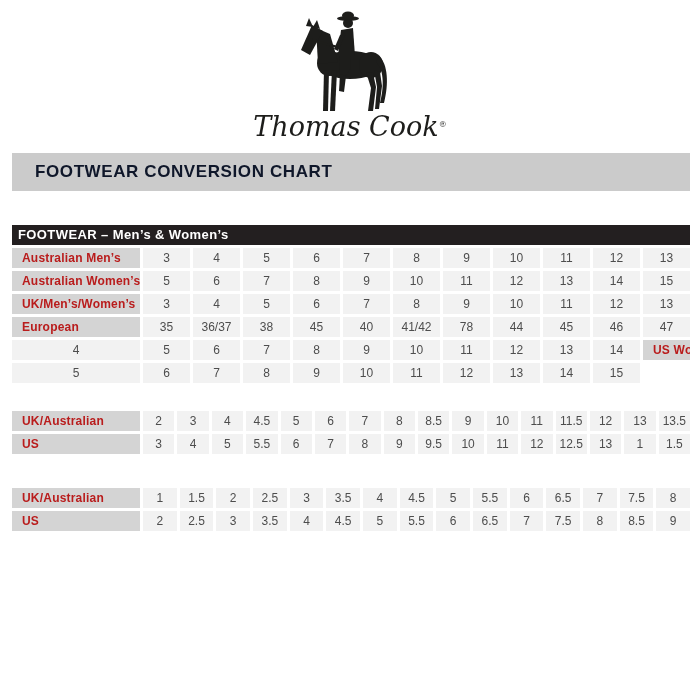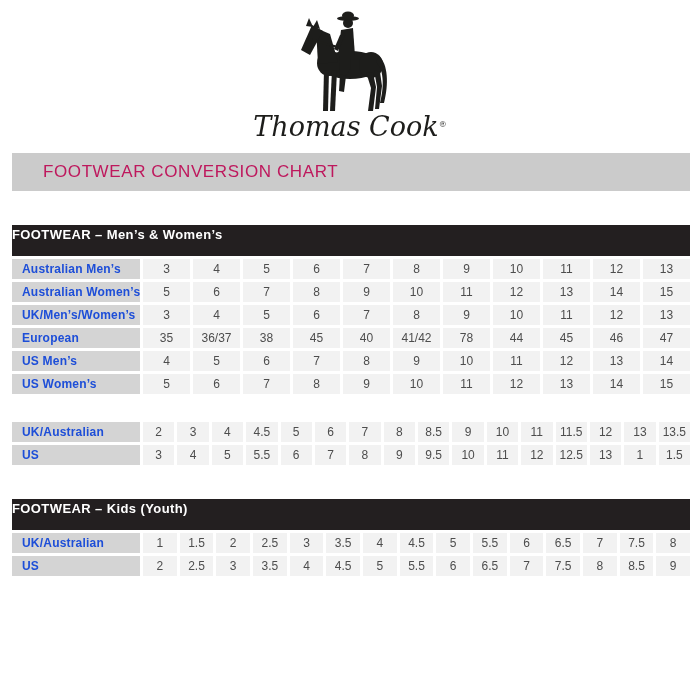--- a/index.html
+++ b/index.html
@@ -22,64 +22,63 @@
     left: 12px;
     right: 10px;
     height: 38px;
     background: #cbcbcb;
     display: flex;
     align-items: center;
   }
   .banner .banner-text {
     padding-left: 23px;
     font-size: 17px;
-    font-weight: normal;
+    font-weight: bold;
     letter-spacing: 0.6px;
-    color: #be185d;
-    margin-left: 8px;
+    color: #0f172a;
   }
 
   .tables {
     position: absolute;
     top: 225px;
     left: 12px;
     right: 10px;
   }
 
   .table-section { margin: 0; }
   .table-section + .table-section { margin-top: 28px; }
   .table-section.last-gap { margin-top: 34px; }
 
   .table-header {
     background: #231f20;
     color: #ffffff;
     font-size: 13px;
     font-weight: bold;
     letter-spacing: 0.4px;
-    height: 31px;
+    height: 20px;
     line-height: 20px;
-    padding-left: 0;
+    padding-left: 6px;
     margin-bottom: 3px;
   }
 
   .grid {
     display: grid;
     gap: 3px;
     background: #ffffff;
   }
   .cell {
     height: 20px;
     line-height: 20px;
     font-size: 12px;
     overflow: hidden;
     white-space: nowrap;
   }
   .cell.label {
     background: #d4d4d4;
-    color: #1d4ed8;
+    color: #b91c1c;
     font-weight: bold;
     padding-left: 10px;
     letter-spacing: 0.2px;
   }
   .cell.value {
     background: #f2f2f2;
     color: #4d4d4d;
     text-align: center;
   }
 </style>
@@ -175,21 +174,20 @@
         <div class="cell value">36/37</div>
         <div class="cell value">38</div>
         <div class="cell value">45</div>
         <div class="cell value">40</div>
         <div class="cell value">41/42</div>
         <div class="cell value">78</div>
         <div class="cell value">44</div>
         <div class="cell value">45</div>
         <div class="cell value">46</div>
         <div class="cell value">47</div>
-        <div class="cell label">US Men’s</div>
         <div class="cell value">4</div>
         <div class="cell value">5</div>
         <div class="cell value">6</div>
         <div class="cell value">7</div>
         <div class="cell value">8</div>
         <div class="cell value">9</div>
         <div class="cell value">10</div>
         <div class="cell value">11</div>
         <div class="cell value">12</div>
         <div class="cell value">13</div>
@@ -240,21 +238,20 @@
         <div class="cell value">10</div>
         <div class="cell value">11</div>
         <div class="cell value">12</div>
         <div class="cell value">12.5</div>
         <div class="cell value">13</div>
         <div class="cell value">1</div>
         <div class="cell value">1.5</div>
       </div>
     </div>
     <div class="table-section last-gap">
-      <div class="table-header">FOOTWEAR – Kids (Youth)</div>
       <div class="grid" style="grid-template-columns: 128px repeat(15, 1fr);">
         <div class="cell label">UK/Australian</div>
         <div class="cell value">1</div>
         <div class="cell value">1.5</div>
         <div class="cell value">2</div>
         <div class="cell value">2.5</div>
         <div class="cell value">3</div>
         <div class="cell value">3.5</div>
         <div class="cell value">4</div>
         <div class="cell value">4.5</div>

